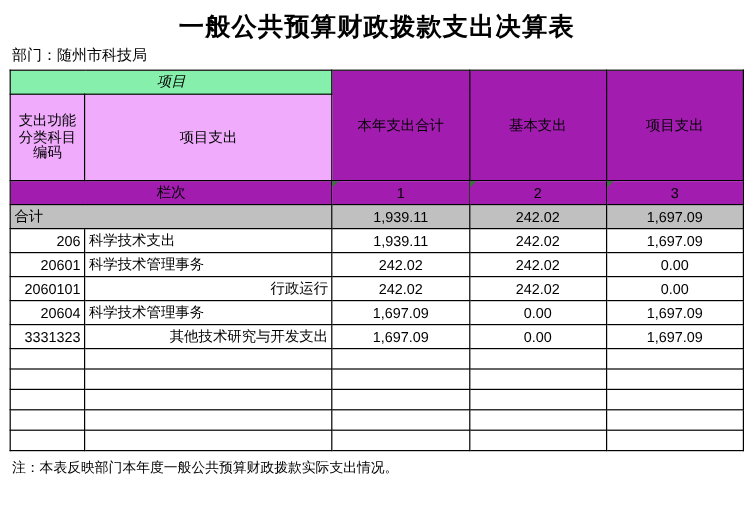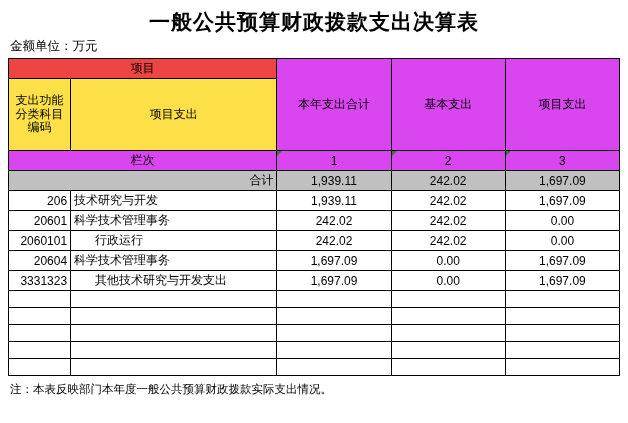--- a/index.html
+++ b/index.html
@@ -51,25 +51,25 @@
   }
   table.sheet td, table.sheet th {
     border: 1px solid #000000;
     padding: 1px 3px;
     height: 17px;
     box-sizing: border-box;
     vertical-align: middle;
     font-weight: normal;
   }
   .hdr {
-    background: #d946ef;
+    background: #a21caf;
     text-align: center;
   }
   .hdr-tall {
-    background: #fde047;
+    background: #f0abfc;
     text-align: center;
   }
   .col-code {
     width: 62px;
   }
   .col-name {
     width: 206px;
   }
   .col-num {
     width: 114px;
@@ -77,27 +77,28 @@
   .code-cell {
     text-align: right;
     padding-left: 4px;
   }
   .name-cell {
     text-align: left;
     padding-left: 10px;
   }
   .name-cell.indent1 {
     padding-left: 24px;
+    text-align: right;
   }
   .num-cell {
     text-align: center;
     padding-right: 6px;
   }
   .center {
-    text-align: right;
+    text-align: left;
   }
   .gray {
     background: #c0c0c0;
   }
   .corner-mark {
     position: relative;
   }
   .corner-mark::after {
     content: "";
     position: absolute;
@@ -108,34 +109,37 @@
   }
   .vstack {
     line-height: 1.12;
   }
   .note {
     font-size: 11.5px;
     margin-top: 6px;
     padding-left: 2px;
   }
   .hdr-item {
-    background: #ef4444;
-    text-align: center;
+    background: #86efac;
+    text-align: center;
+    font-style: italic;
   }
 </style>
 </head>
 <body>
 
 <div class="page">
 
   <div class="title">一般公共预算财政拨款支出决算表</div>
 
 
   <div class="meta-row">
-    <div>金额单位：万元</div>
+    <div>
+      <span>部门：</span><span>随州市科技局</span>
+    </div>
   </div>
 
   <table class="sheet">
     <colgroup>
       <col class="col-code">
       <col class="col-name">
       <col class="col-num">
       <col class="col-num">
       <col class="col-num">
     </colgroup>
@@ -164,21 +168,21 @@
       </tr>
       <tr>
         <td class="gray center" colspan="2">合计</td>
         <td class="num-cell gray">1,939.11</td>
         <td class="num-cell gray">242.02</td>
         <td class="num-cell gray">1,697.09</td>
       </tr>
 
       <tr>
         <td class="code-cell">206</td>
-        <td class="name-cell">技术研究与开发</td>
+        <td class="name-cell">科学技术支出</td>
         <td class="num-cell">1,939.11</td>
         <td class="num-cell">242.02</td>
         <td class="num-cell">1,697.09</td>
       </tr>
       <tr>
         <td class="code-cell">20601</td>
         <td class="name-cell">科学技术管理事务</td>
         <td class="num-cell">242.02</td>
         <td class="num-cell">242.02</td>
         <td class="num-cell">0.00</td>

